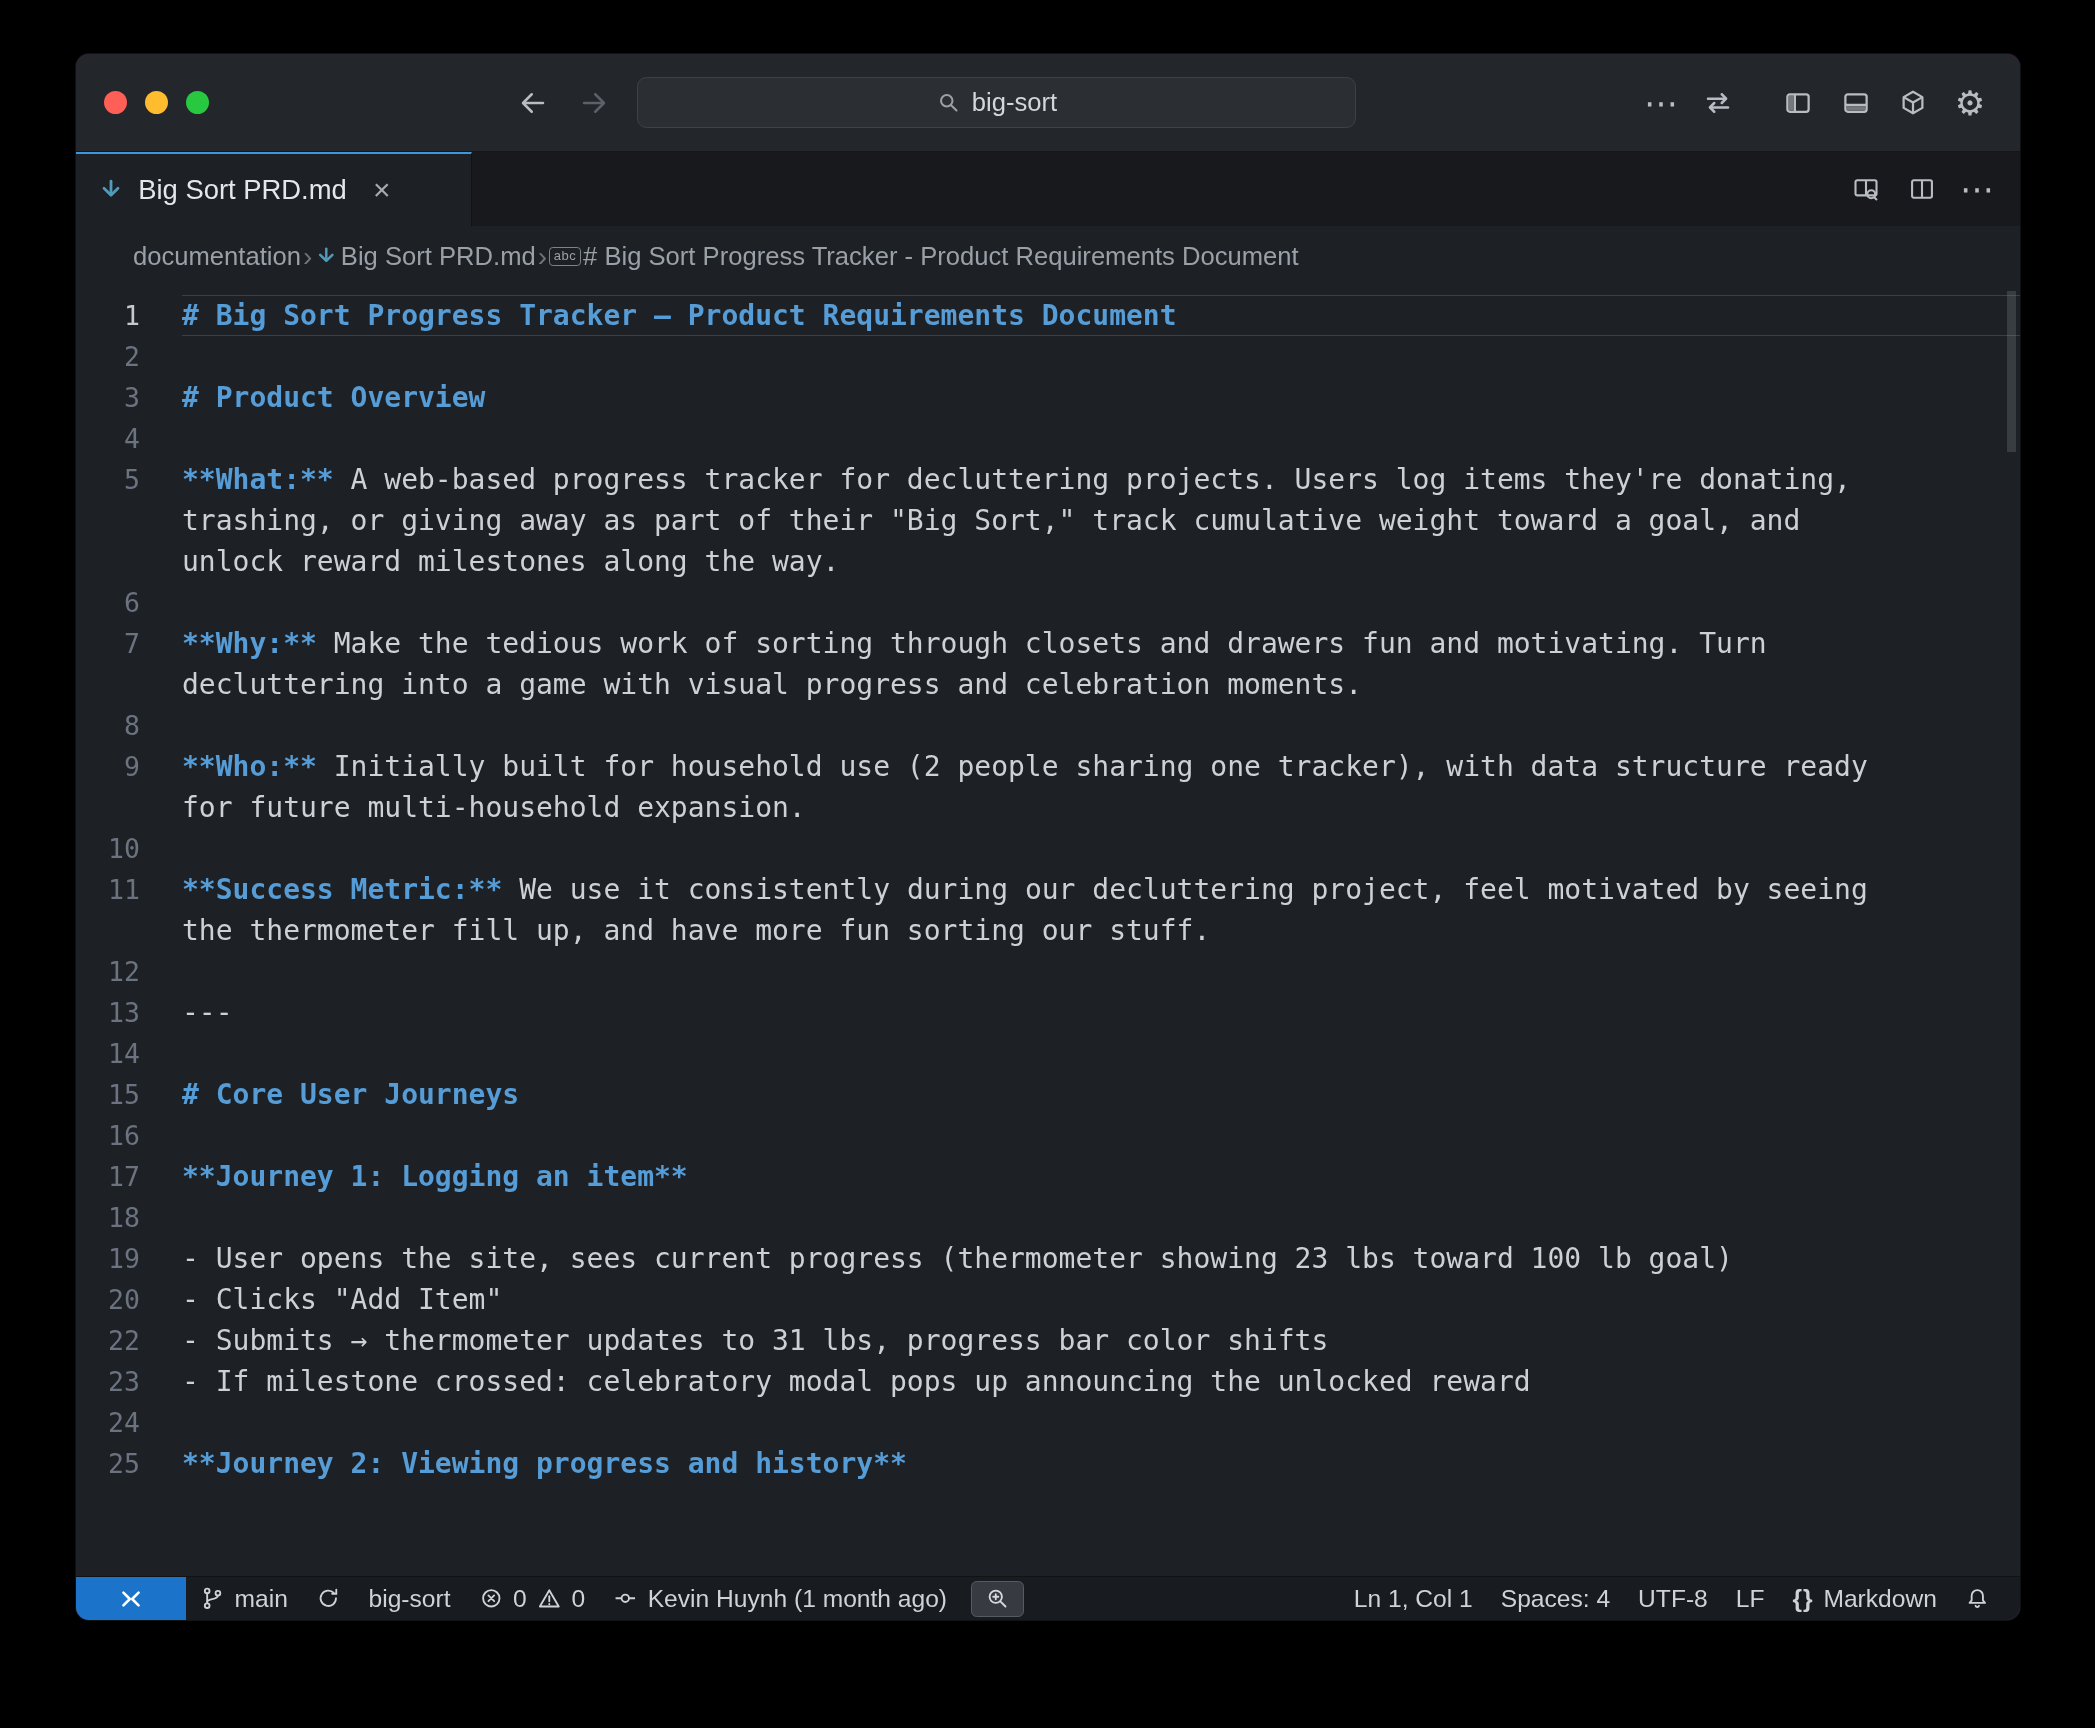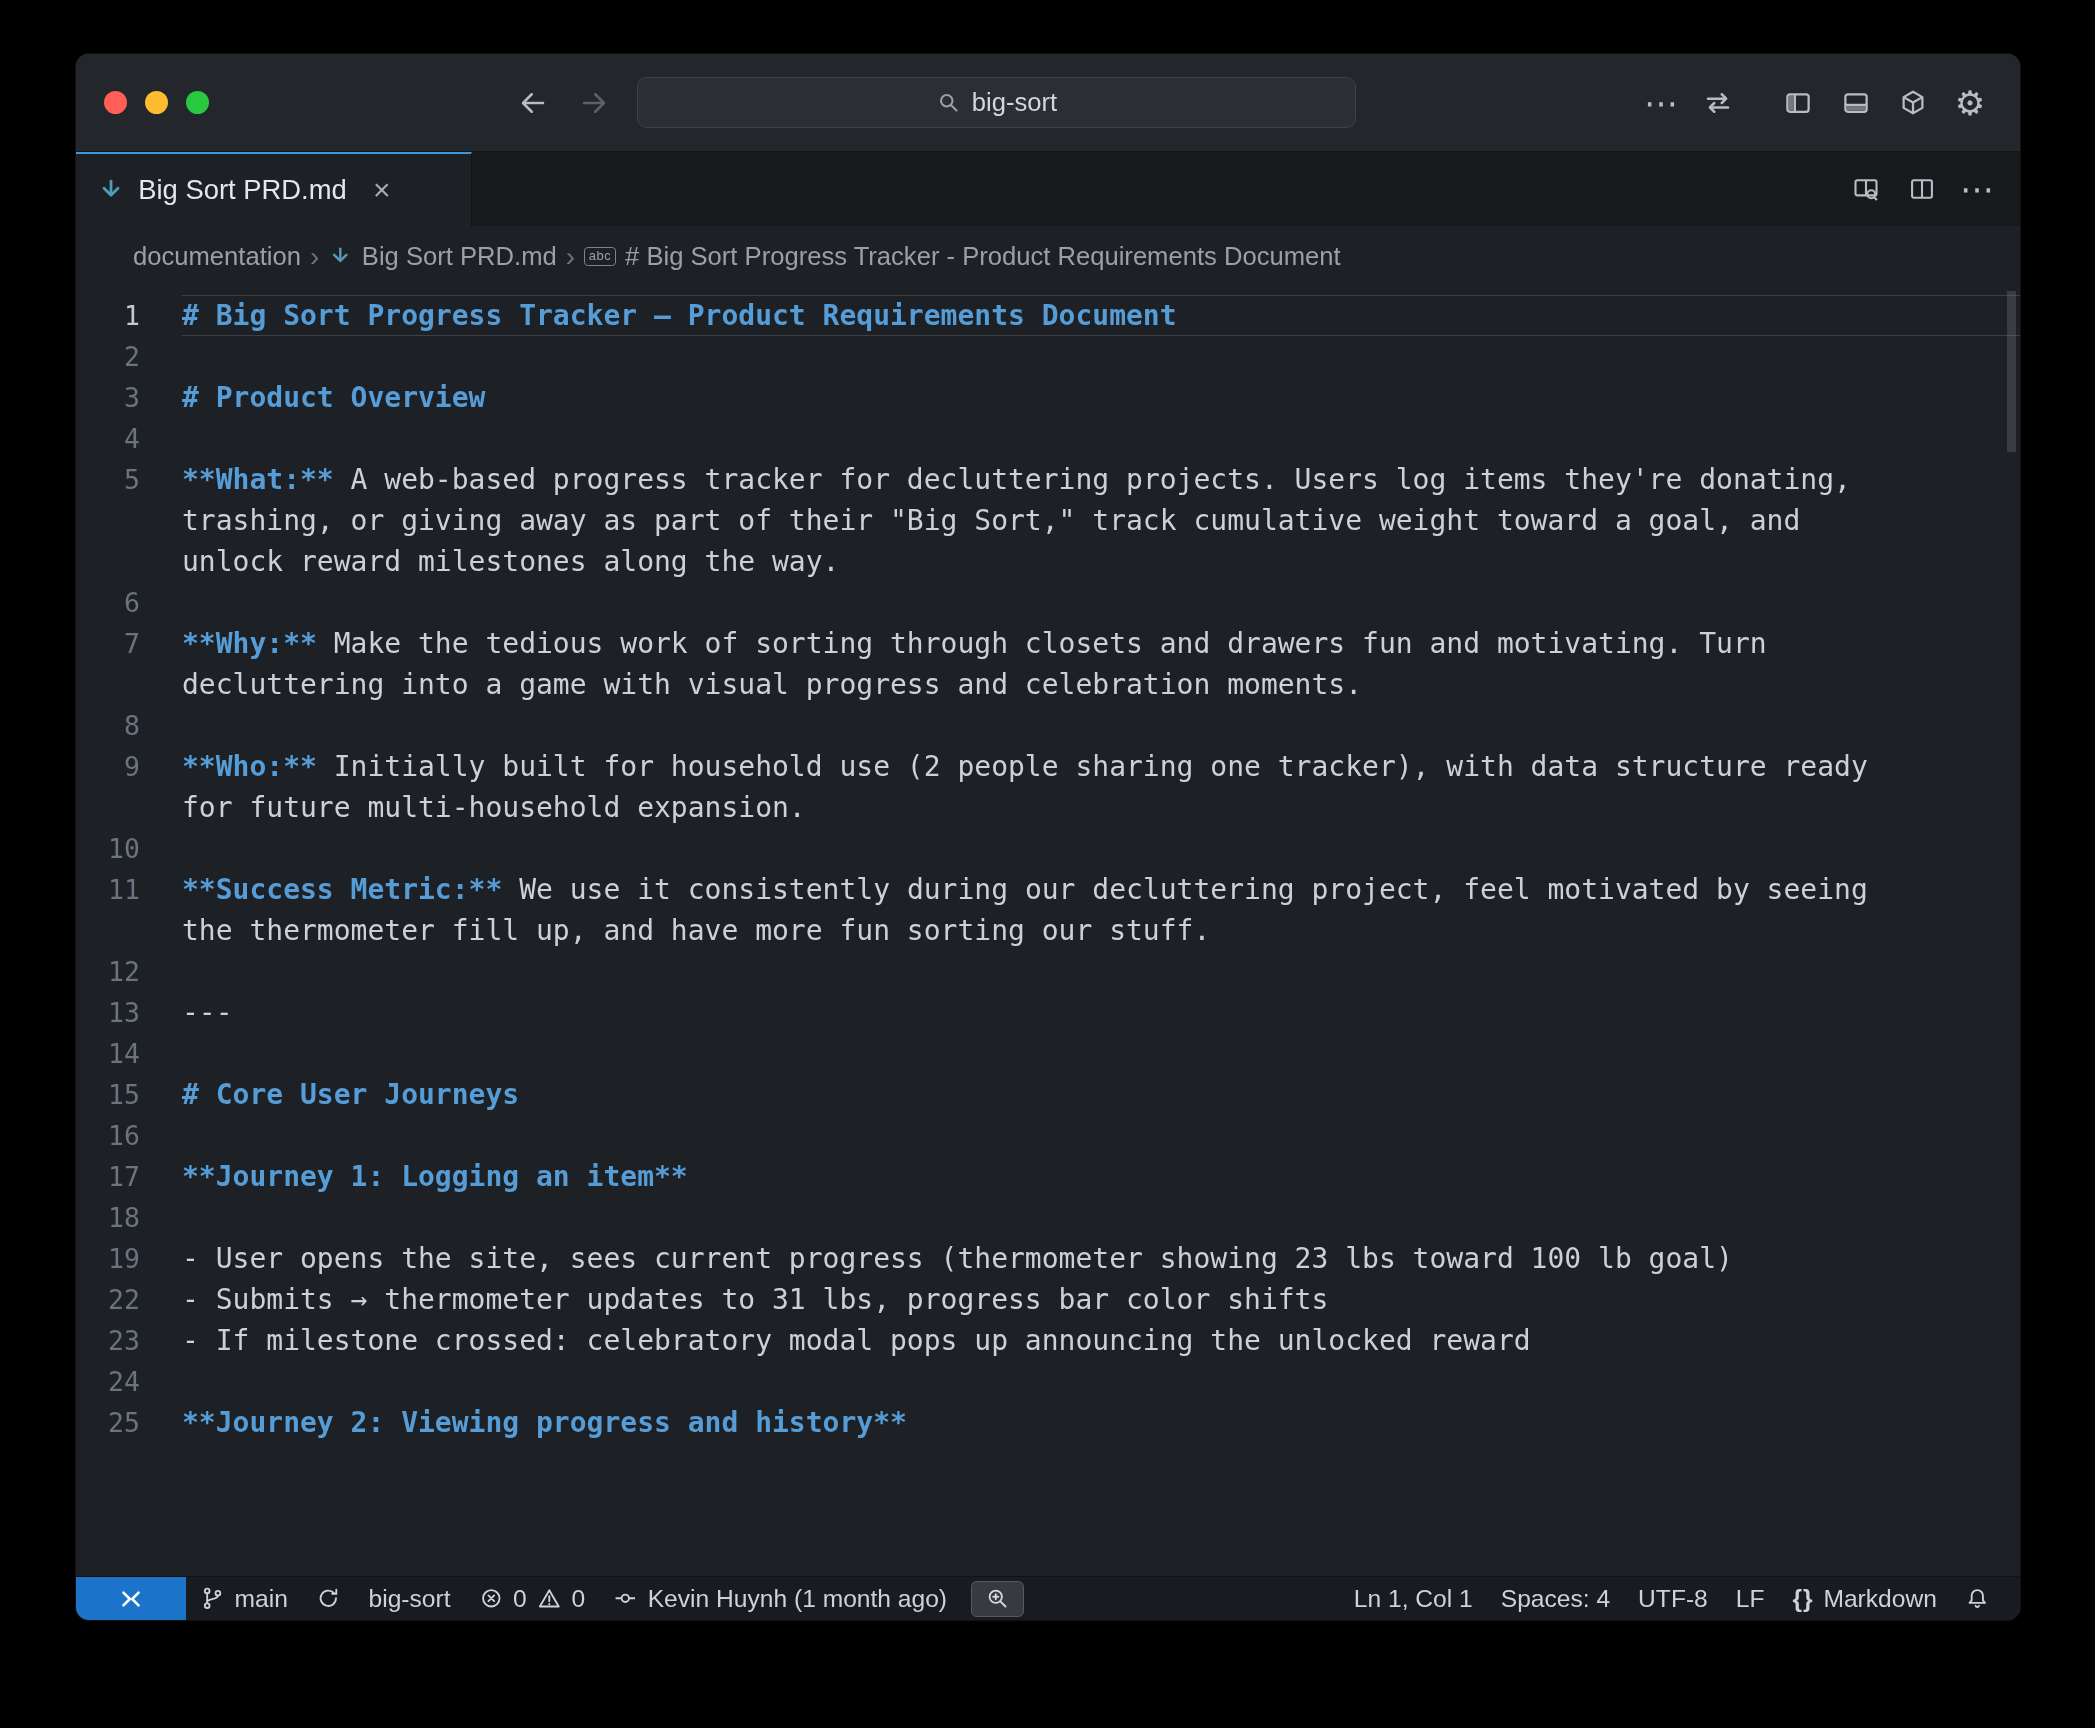--- a/index.html
+++ b/index.html
@@ -47,21 +47,21 @@
     padding:0 21px; gap:13.2px;
   }
   .tab-label { color:#e4e7eb; font-size:27.4px; white-space:nowrap; }
   .tab-close { color:#a6abb1; font-size:30px; margin-left:13.2px; line-height:1; }
   .tab-actions { margin-left:auto; display:flex; align-items:center; gap:11.4px; padding-right:21px; color:#b9bdc3; }
   .md-icon { display:flex; color:var(--markdown-blue,#519aba); }
 
   
   .breadcrumbs {
     height:61px; flex:none; background:#1d2125; display:flex; align-items:center;
-    padding-left:57px; gap:9px; color:#9aa0a7; font-size:25.6px; white-space:nowrap;
+    padding-left:57px; gap:2px; color:#9aa0a7; font-size:25.6px; white-space:nowrap;
   }
   .bc-sep { color:#6f757c; font-size:28px; line-height:1; }
   .sym-icon {
     font-size:13px; border:1.9px solid #7d838a; border-radius:3.8px; padding:0.9px 3.8px;
     color:#9aa0a7; line-height:1.1; letter-spacing:0.5px;
   }
 
   
   .editor-wrap { flex:1; position:relative; overflow:hidden; background:#1d2125; }
   .lines {
@@ -330,20 +330,26 @@
             <span class="content"></span>
           </span>
         </div>
         <div class="row">
           <span class="gutter">19</span>
           <span class="text-area">
             <span class="content"><span>- User opens the site, sees current progress (thermometer showing 23 lbs toward 100 lb goal)</span></span>
           </span>
         </div>
         <div class="row">
+          <span class="gutter">20</span>
+          <span class="text-area">
+            <span class="content"><span>- Clicks "Add Item"</span></span>
+          </span>
+        </div>
+        <div class="row">
           <span class="gutter">22</span>
           <span class="text-area">
             <span class="content"><span>- Submits → thermometer updates to 31 lbs, progress bar color shifts</span></span>
           </span>
         </div>
         <div class="row">
           <span class="gutter">23</span>
           <span class="text-area">
             <span class="content"><span>- If milestone crossed: celebratory modal pops up announcing the unlocked reward</span></span>
           </span>

